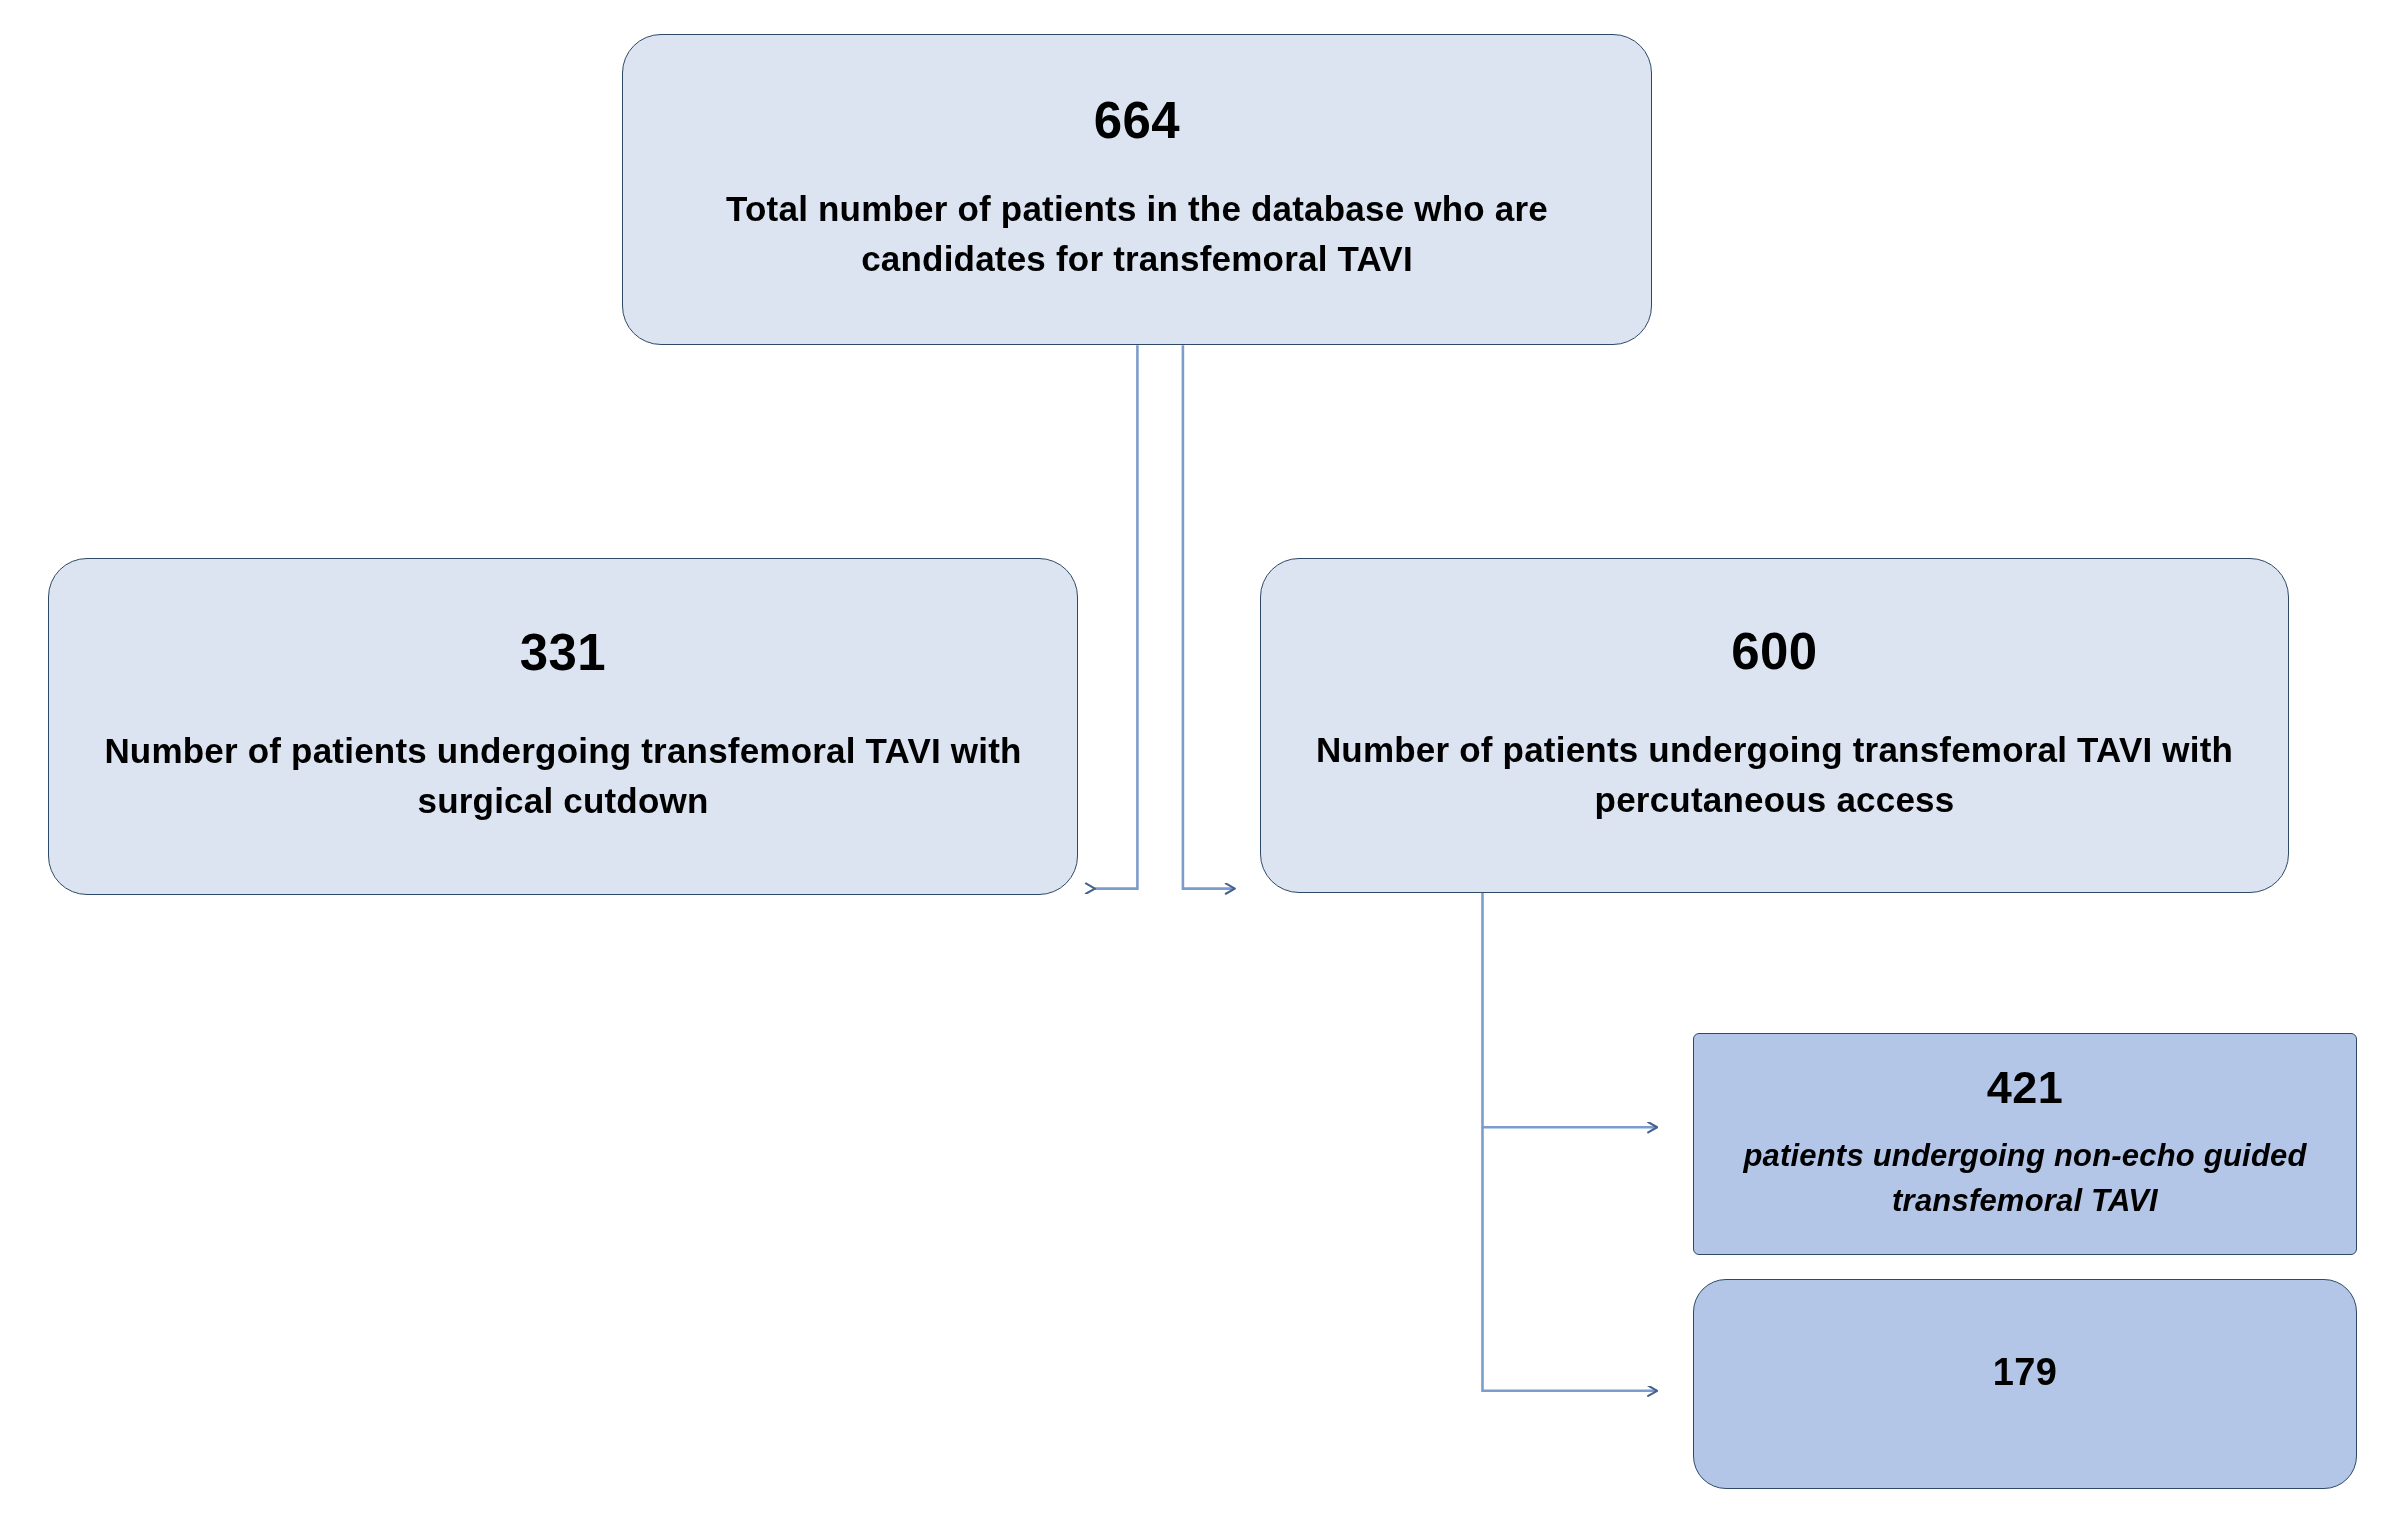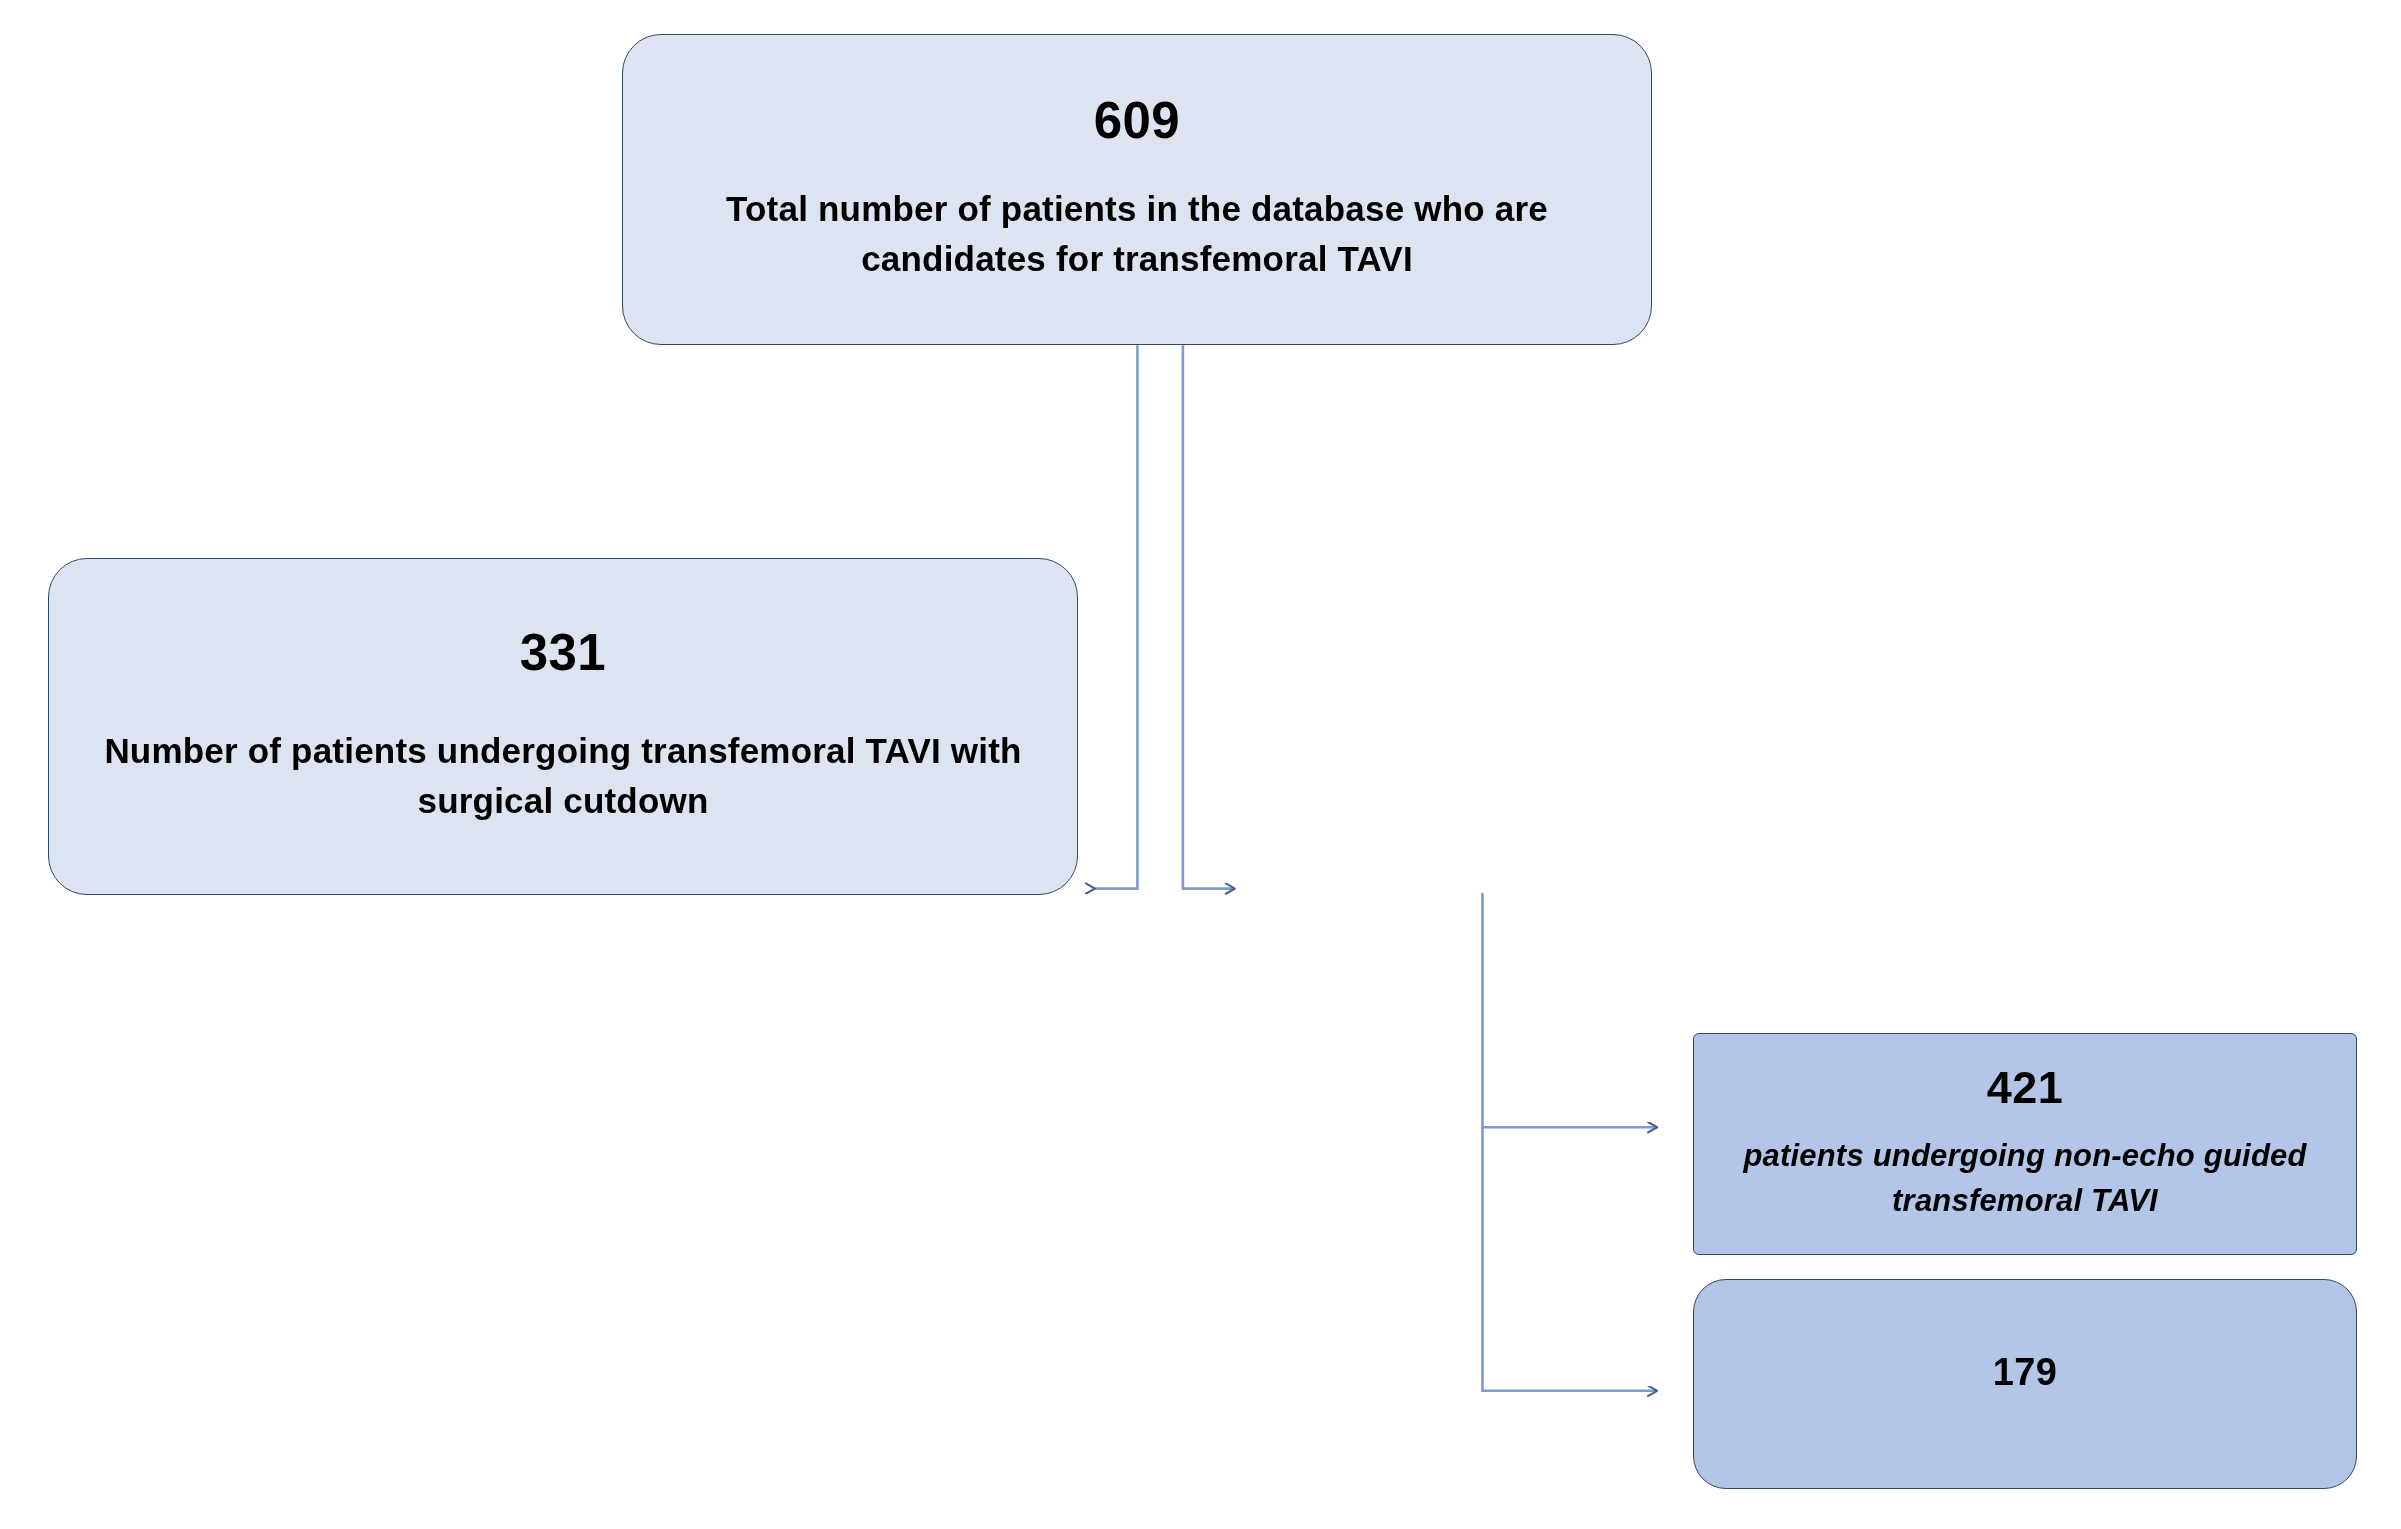--- a/index.html
+++ b/index.html
@@ -124,29 +124,33 @@
     <path d="M 1325 402 L 1325 1035 L 1275 1035" fill="none" stroke="#7b9ccd" stroke-width="3" marker-end="url(#arrow-left)"></path>
 
     <path d="M 1378 402 L 1378 1035 L 1438 1035" fill="none" stroke="#7b9ccd" stroke-width="3" marker-end="url(#arrow-right)"></path>
 
     <path d="M 1727 1040 L 1727 1313 L 1930 1313" fill="none" stroke="#7b9ccd" stroke-width="3" marker-end="url(#arrow-right)"></path>
 
     <path d="M 1727 1313 L 1727 1620 L 1930 1620" fill="none" stroke="#7b9ccd" stroke-width="3" marker-end="url(#arrow-right)"></path>
   </svg>
 
   <div class="node light" id="node-total">
-    <div class="node-count">609</div>
+    <div class="node-count">664</div>
     <div class="node-label">Total number of patients in the database who are candidates for transfemoral TAVI</div>
   </div>
 
   <div class="node light" id="node-cutdown">
     <div class="node-count">331</div>
     <div class="node-label">Number of patients undergoing transfemoral TAVI with surgical cutdown</div>
   </div>
 
+  <div class="node light" id="node-percutaneous">
+    <div class="node-count">600</div>
+    <div class="node-label">Number of patients undergoing transfemoral TAVI with percutaneous access</div>
+  </div>
 
   <div class="node dark" id="node-nonecho">
     <div class="node-count">421</div>
     <div class="node-label">patients undergoing non-echo guided transfemoral TAVI</div>
   </div>
 
   <div class="node dark" id="node-echo">
     <div class="node-count">179</div>
   </div>
 

